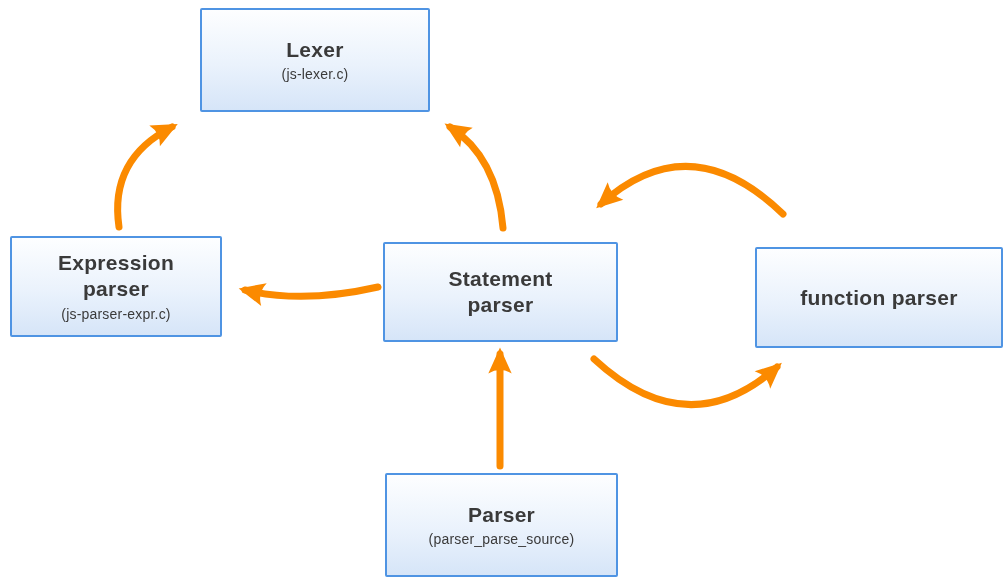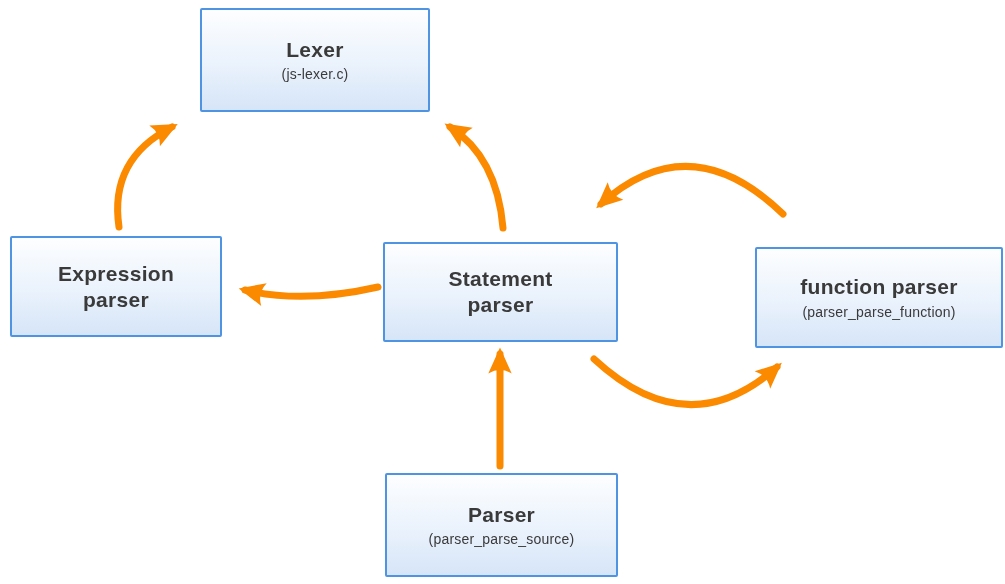--- a/index.html
+++ b/index.html
@@ -70,30 +70,30 @@
   </svg>
 
   <div class="node" style="left:200px; top:8px; width:230px; height:104px;">
     <div class="title">Lexer</div>
     <div class="subtitle">(js-lexer.c)</div>
   </div>
 
   <div class="node" style="left:10px; top:236px; width:212px; height:101px;text-align:center;">
     <div class="title">Expression
 parser</div>
+    <div class="subtitle">(js-parser-expr.c)</div>
   </div>
 
   <div class="node" style="left:383px; top:242px; width:235px; height:100px;">
     <div class="title">Statement
 parser</div>
   </div>
 
   <div class="node" style="left:755px; top:247px; width:248px; height:101px;">
     <div class="title">function parser</div>
-    <div class="subtitle">(parser_parse_function)</div>
   </div>
 
   <div class="node" style="left:385px; top:473px; width:233px; height:104px;">
     <div class="title">Parser</div>
     <div class="subtitle">(parser_parse_source)</div>
   </div>
 
 </div>
 
 </body></html>

